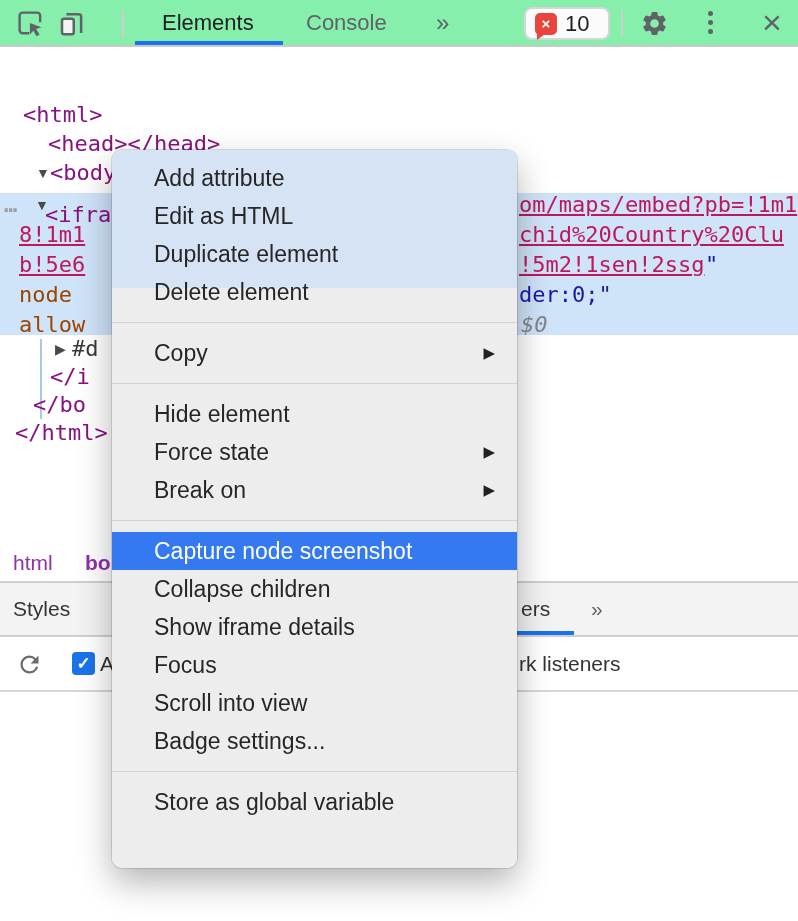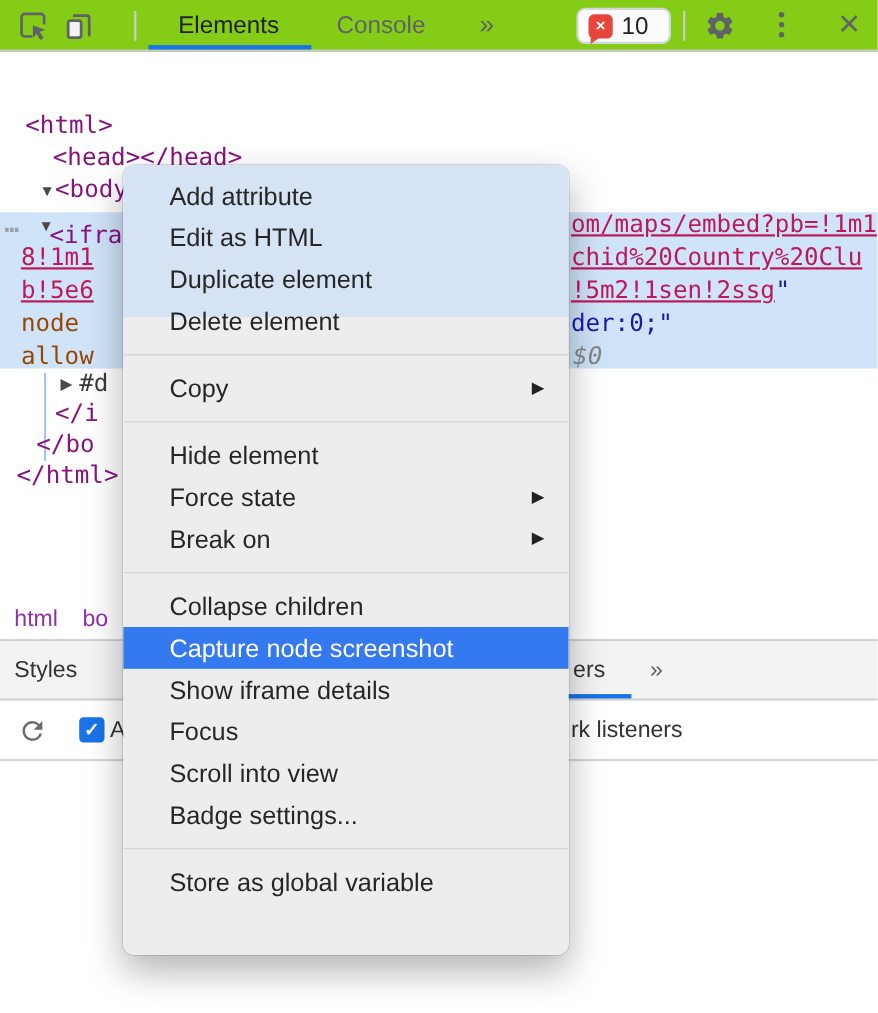--- a/index.html
+++ b/index.html
@@ -6,21 +6,21 @@
   html,body { background:#fff; }
   #stage {
     position:relative; width:798px; height:921px;
     background:#fff; overflow:hidden;
     font-family:"Liberation Sans", sans-serif;
     -webkit-font-smoothing:antialiased;
   }
 
   
   .toolbar { position:absolute; left:0; top:0; width:798px; height:47px;
-             background:#84cc16; border-bottom:2px solid #c9c9c9; z-index:5; }
+             background:#86efac; border-bottom:2px solid #c9c9c9; z-index:5; }
   .toolbar .abs { position:absolute; }
   .tb-label { font-size:22px; line-height:45px; color:#5f6368; }
   .tb-label.active { color:#202124; }
   .tab-underline { position:absolute; left:135px; bottom:0; width:148px; height:4px; background:#1a73e8; }
   .tb-divider { position:absolute; top:10px; width:2px; height:27px; background:#cdcdcd; }
   .chevrons { font-size:24px; color:#5f6368; line-height:45px; }
   .err-badge { position:absolute; left:524px; top:7px; width:86px; height:33px;
                background:#fbfbfb; border:2px solid #d4d7da; border-radius:8px;
                display:flex; align-items:center; gap:8px; padding-left:9px; }
   .err-icon { position:relative; width:22px; height:22px; background:#e8453c; border-radius:5px;
@@ -111,21 +111,21 @@
   </div>
 
   <div class="dom-area">
     <div class="sel-band"></div>
     <div class="guide-line"></div>
     <div></div>
   </div>
 
   <div class="crumb-bar">
     <span class="crumb" style="left:13px;">html</span>
-    <span class="crumb" style="left:75px;">bo</span>
+    <span class="crumb" style="left:85px;font-weight:bold;">bo</span>
   </div>
 
   <div class="side-tabs">
     <span class="side-tab" style="left:13px;">Styles</span>
     <span class="side-tab" style="left:521px;">ers</span>
     <div class="side-underline"></div>
     <span class="side-tab" style="left:591px; color:#5f6368;">»</span>
   </div>
 
   <div class="listeners-bar">
@@ -142,22 +142,22 @@
       <div class="menu-item"><span>Edit as HTML</span></div>
       <div class="menu-item"><span>Duplicate element</span></div>
       <div class="menu-item"><span>Delete element</span></div>
       <div class="menu-sep"></div>
       <div class="menu-item"><span>Copy</span><span class="sub-arrow">▶</span></div>
       <div class="menu-sep"></div>
       <div class="menu-item"><span>Hide element</span></div>
       <div class="menu-item"><span>Force state</span><span class="sub-arrow">▶</span></div>
       <div class="menu-item"><span>Break on</span><span class="sub-arrow">▶</span></div>
       <div class="menu-sep"></div>
+      <div class="menu-item highlighted"><span>Capture node screenshot</span></div>
       <div class="menu-item"><span>Collapse children</span></div>
-      <div class="menu-item highlighted"><span>Capture node screenshot</span></div>
       <div class="menu-item"><span>Show iframe details</span></div>
       <div class="menu-item"><span>Focus</span></div>
       <div class="menu-item"><span>Scroll into view</span></div>
       <div class="menu-item"><span>Badge settings...</span></div>
       <div class="menu-sep"></div>
       <div class="menu-item"><span>Store as global variable</span></div>
     </div>
 
 <span class="seg tag" style="left: 23px; top: 100px;">&lt;html&gt;</span>
     <span class="seg tag" style="left: 48px; top: 129px;">&lt;head&gt;&lt;/head&gt;</span>

